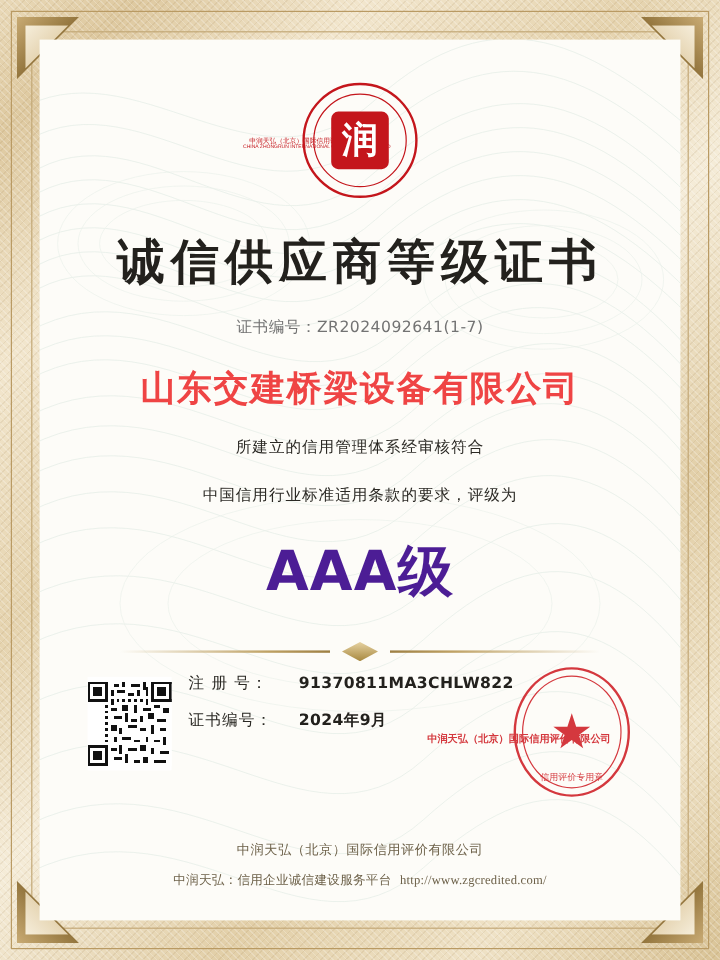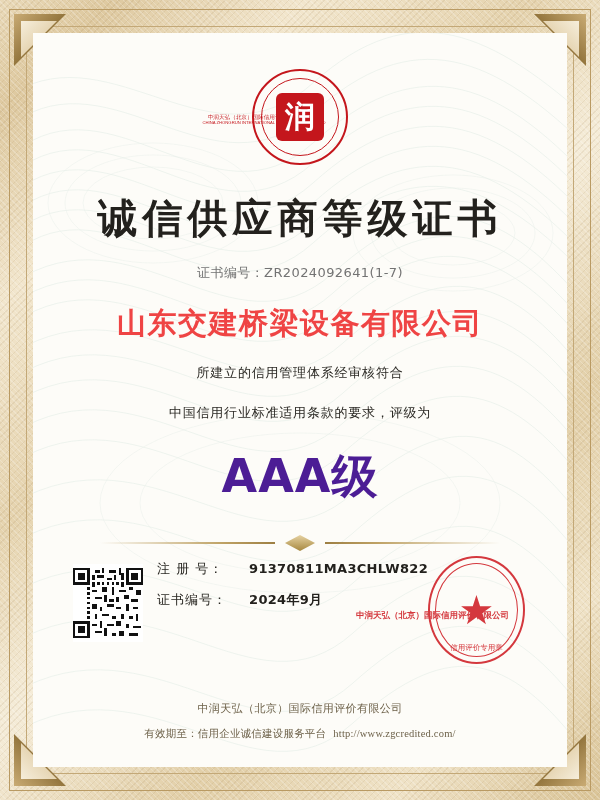--- a/index.html
+++ b/index.html
@@ -543,19 +543,19 @@
           </div>
           <div class="star">★</div>
           <div class="bottom-text">信用评价专用章</div>
         </div>
 
       </div>
 
       <div class="footer">
         <div class="issuer">中润天弘（北京）国际信用评价有限公司</div>
         <div class="query">
-          <span>有效期至：</span><span>信用企业诚信建设服务平台</span><span>&nbsp;&nbsp;</span><span class="url">http://www.zgcredited.com/</span>
+          <span>中润天弘：</span><span>信用企业诚信建设服务平台</span><span>&nbsp;&nbsp;</span><span class="url">http://www.zgcredited.com/</span>
         </div>
       </div>
 
     </div>
   </div>
 </div>
 
 </body></html>

